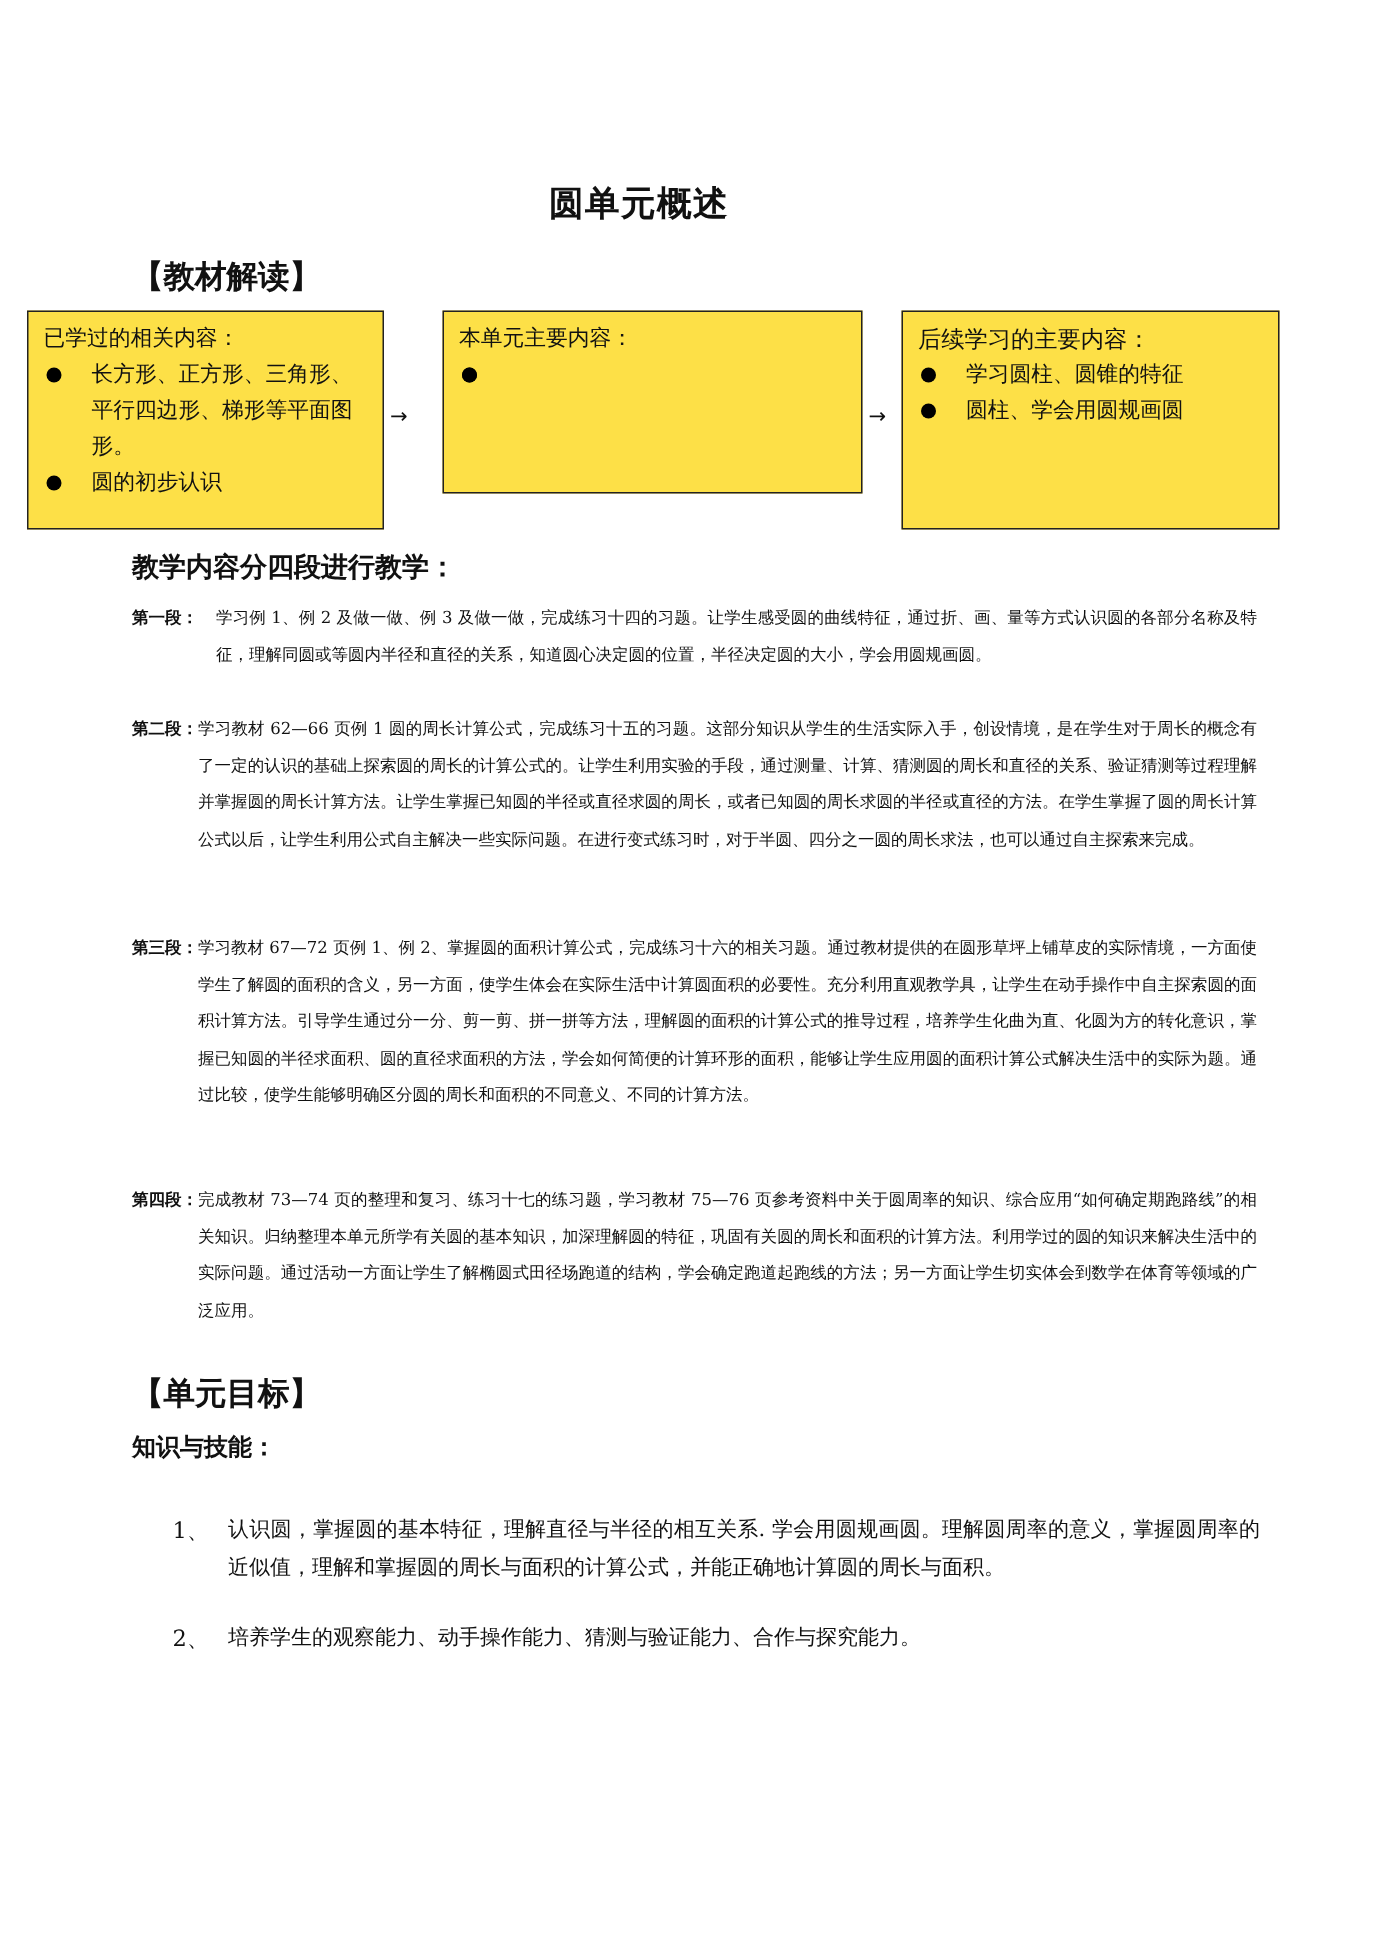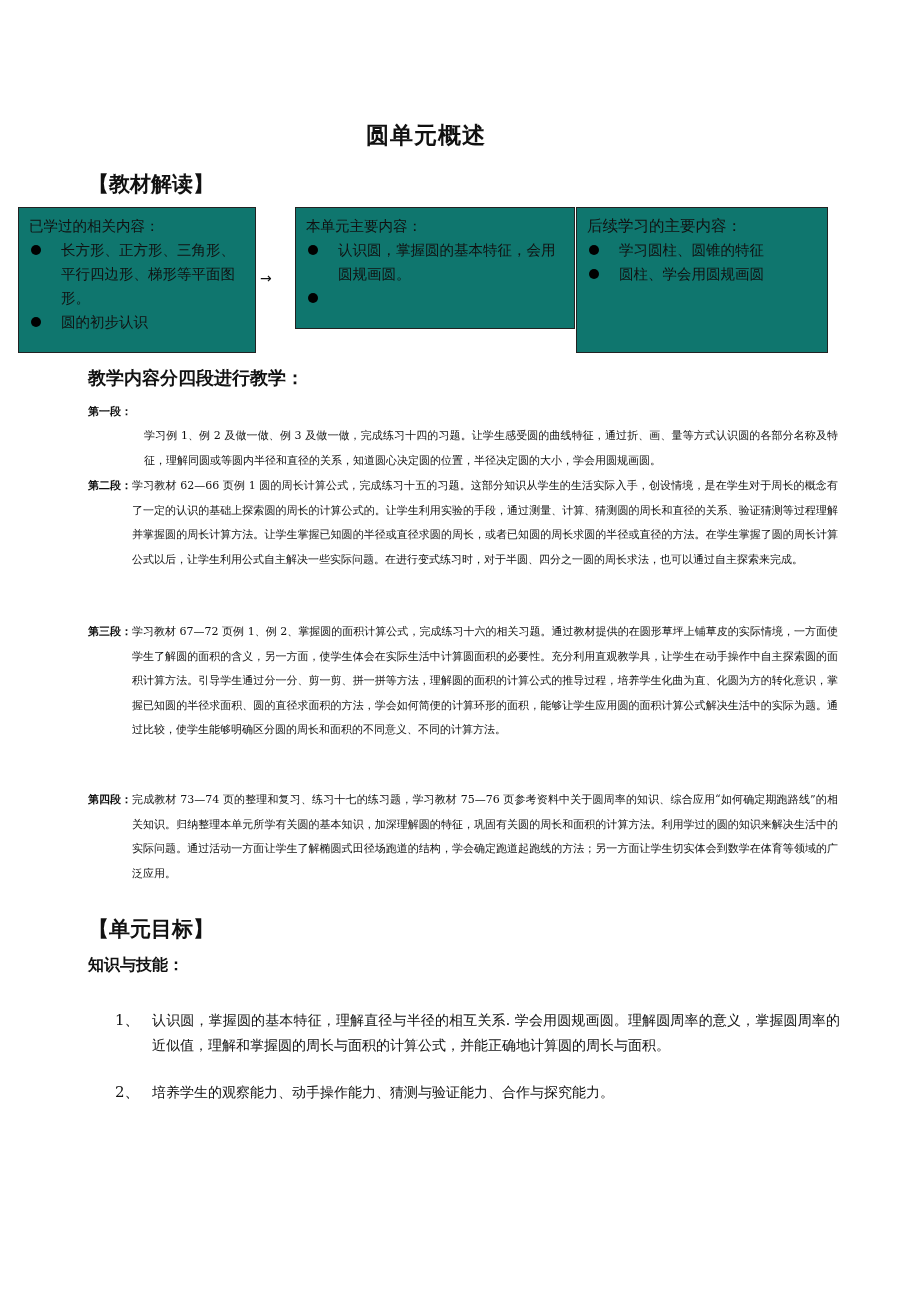--- a/index.html
+++ b/index.html
@@ -2,21 +2,21 @@
 <html><head>
 <meta charset="utf-8">
 <style>
   html, body { margin: 0; padding: 0; background: #ffffff; }
   body { width: 920px; height: 1302px; position: relative; overflow: hidden;
          font-family: "DejaVu Serif", "Liberation Serif", serif; color: #111; }
   .abs { position: absolute; }
   .title { left: 0; width: 852px; top: 120px; text-align: center; font-size: 23px; font-weight: bold;
            font-family: "DejaVu Sans", "Liberation Sans", sans-serif; letter-spacing: 1px; }
   .sec-head { font-size: 21px; font-weight: bold; font-family: "DejaVu Sans", "Liberation Sans", sans-serif; }
-  .box { border: 1.5px solid #222; background: #0f766e; box-sizing: border-box; padding: 6px 10px; font-size: 14.5px; line-height: 24px; }
+  .box { border: 1.5px solid #222; background: #fde047; box-sizing: border-box; padding: 6px 10px; font-size: 14.5px; line-height: 24px; }
   .box .bhead { margin: 0; }
   .box ul { list-style: none; margin: 0; padding: 0; }
   .box li { position: relative; padding-left: 32px; }
   .box li .dot { position: absolute; left: 2px; top: 7px; width: 10px; height: 10px; border-radius: 50%; background: #000; }
   .arrow { font-size: 14px; font-family: "DejaVu Sans", sans-serif; }
   .subhead { font-size: 18px; font-weight: bold; font-family: "DejaVu Sans", "Liberation Sans", sans-serif; }
   .stage { left: 88px; width: 750px; font-size: 11px; line-height: 24.5px; display: flex; }
   .stage .lbl { font-weight: bold; font-family: "DejaVu Sans", "Liberation Sans", sans-serif; flex: 0 0 auto; white-space: nowrap; }
   .stage .txt { flex: 1; text-align: justify; }
   .goal { left: 115px; width: 725px; font-size: 14px; line-height: 24.5px; display: flex; }
@@ -36,40 +36,40 @@
     <li><span class="dot"></span><span>长方形、正方形、三角形、平行四边形、梯形等平面图形。</span></li>
     <li><span class="dot"></span><span>圆的初步认识</span></li>
   </ul>
 </div>
 
 <div class="abs arrow" style="left:260px; top:270px;">→</div>
 
 <div class="abs box" style="left:295px; top:207px; width:280px; height:122px;">
   <div class="bhead">本单元主要内容：</div>
   <ul>
-    <li><span class="dot"></span><span>认识圆，掌握圆的基本特征，会用圆规画圆。</span></li>
+    <li><span class="dot"></span></li>
     <li><span class="dot"></span></li>
   </ul>
 </div>
 
 <div class="abs arrow" style="left:579px; top:270px;">→</div>
 
-<div class="abs box" style="left:576px; top:207px; width:252px; height:146px;">
+<div class="abs box" style="left:601px; top:207px; width:252px; height:146px;">
   <div class="bhead" style="font-size:15.5px;">后续学习的主要内容：</div>
   <ul>
     <li><span class="dot"></span><span>学习圆柱、圆锥的特征</span></li>
     <li><span class="dot"></span><span>圆柱、学会用圆规画圆</span></li>
   </ul>
 </div>
 
 <div class="abs subhead" style="left:88px; top:366px;">教学内容分四段进行教学：</div>
 
 <div class="abs stage" style="top:400px;">
   <span class="lbl">第一段：</span>
-  <span class="txt" style="padding-left:12px;margin-top:24px;">学习例 1、例 2 及做一做、例 3 及做一做，完成练习十四的习题。让学生感受圆的曲线特征，通过折、画、量等方式认识圆的各部分名称及特征，理解同圆或等圆内半径和直径的关系，知道圆心决定圆的位置，半径决定圆的大小，学会用圆规画圆。</span>
+  <span class="txt" style="padding-left:12px;">学习例 1、例 2 及做一做、例 3 及做一做，完成练习十四的习题。让学生感受圆的曲线特征，通过折、画、量等方式认识圆的各部分名称及特征，理解同圆或等圆内半径和直径的关系，知道圆心决定圆的位置，半径决定圆的大小，学会用圆规画圆。</span>
 </div>
 
 <div class="abs stage" style="top:474px;">
   <span class="lbl">第二段：</span>
   <span class="txt">学习教材 62—66 页例 1 圆的周长计算公式，完成练习十五的习题。这部分知识从学生的生活实际入手，创设情境，是在学生对于周长的概念有了一定的认识的基础上探索圆的周长的计算公式的。让学生利用实验的手段，通过测量、计算、猜测圆的周长和直径的关系、验证猜测等过程理解并掌握圆的周长计算方法。让学生掌握已知圆的半径或直径求圆的周长，或者已知圆的周长求圆的半径或直径的方法。在学生掌握了圆的周长计算公式以后，让学生利用公式自主解决一些实际问题。在进行变式练习时，对于半圆、四分之一圆的周长求法，也可以通过自主探索来完成。</span>
 </div>
 
 <div class="abs stage" style="top:620px;">
   <span class="lbl">第三段：</span>
   <span class="txt">学习教材 67—72 页例 1、例 2、掌握圆的面积计算公式，完成练习十六的相关习题。通过教材提供的在圆形草坪上铺草皮的实际情境，一方面使学生了解圆的面积的含义，另一方面，使学生体会在实际生活中计算圆面积的必要性。充分利用直观教学具，让学生在动手操作中自主探索圆的面积计算方法。引导学生通过分一分、剪一剪、拼一拼等方法，理解圆的面积的计算公式的推导过程，培养学生化曲为直、化圆为方的转化意识，掌握已知圆的半径求面积、圆的直径求面积的方法，学会如何简便的计算环形的面积，能够让学生应用圆的面积计算公式解决生活中的实际为题。通过比较，使学生能够明确区分圆的周长和面积的不同意义、不同的计算方法。</span>

